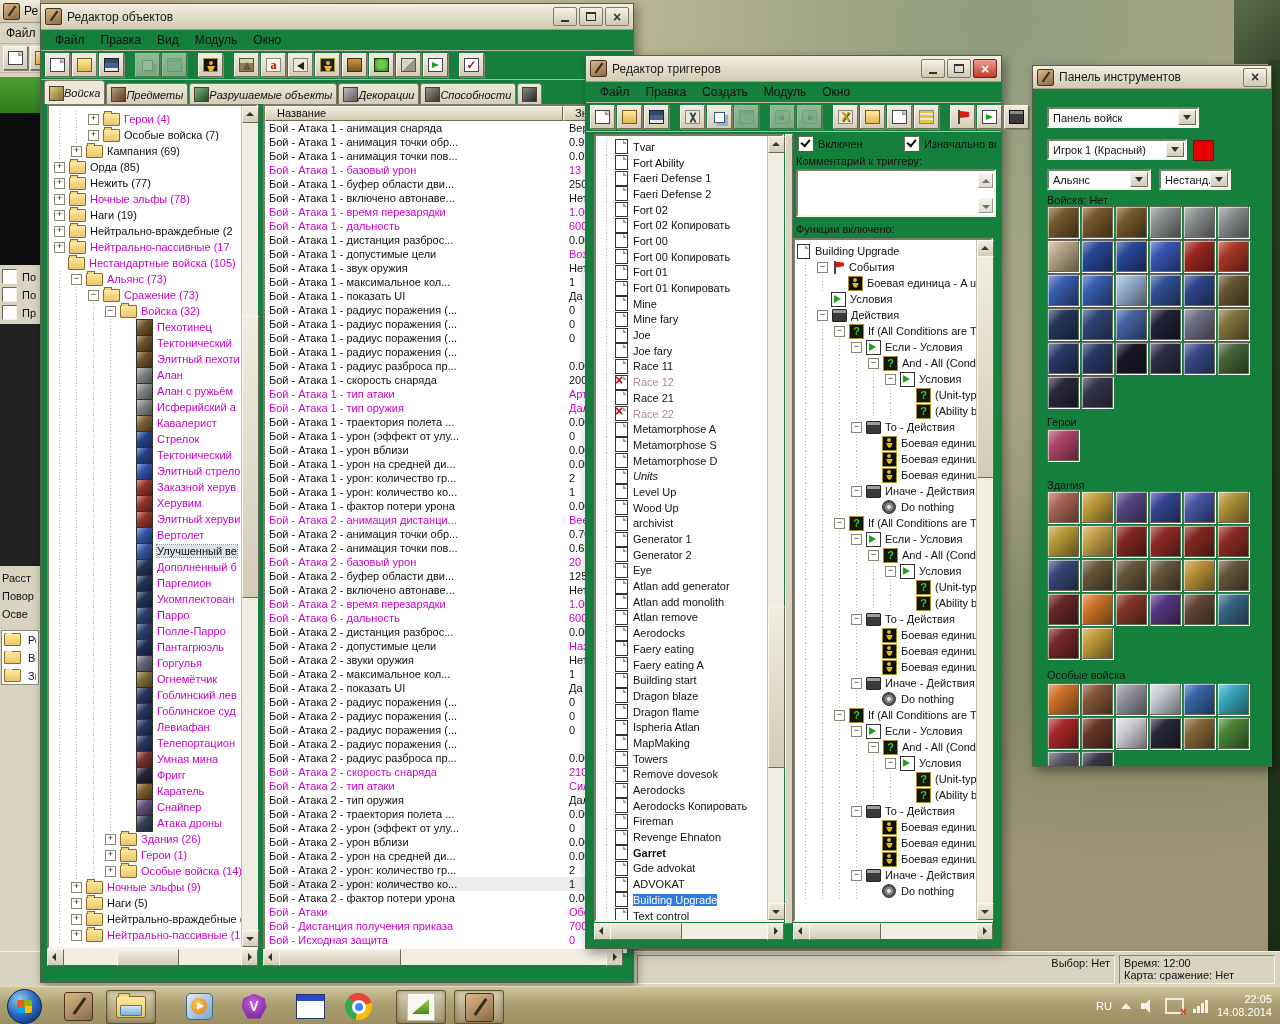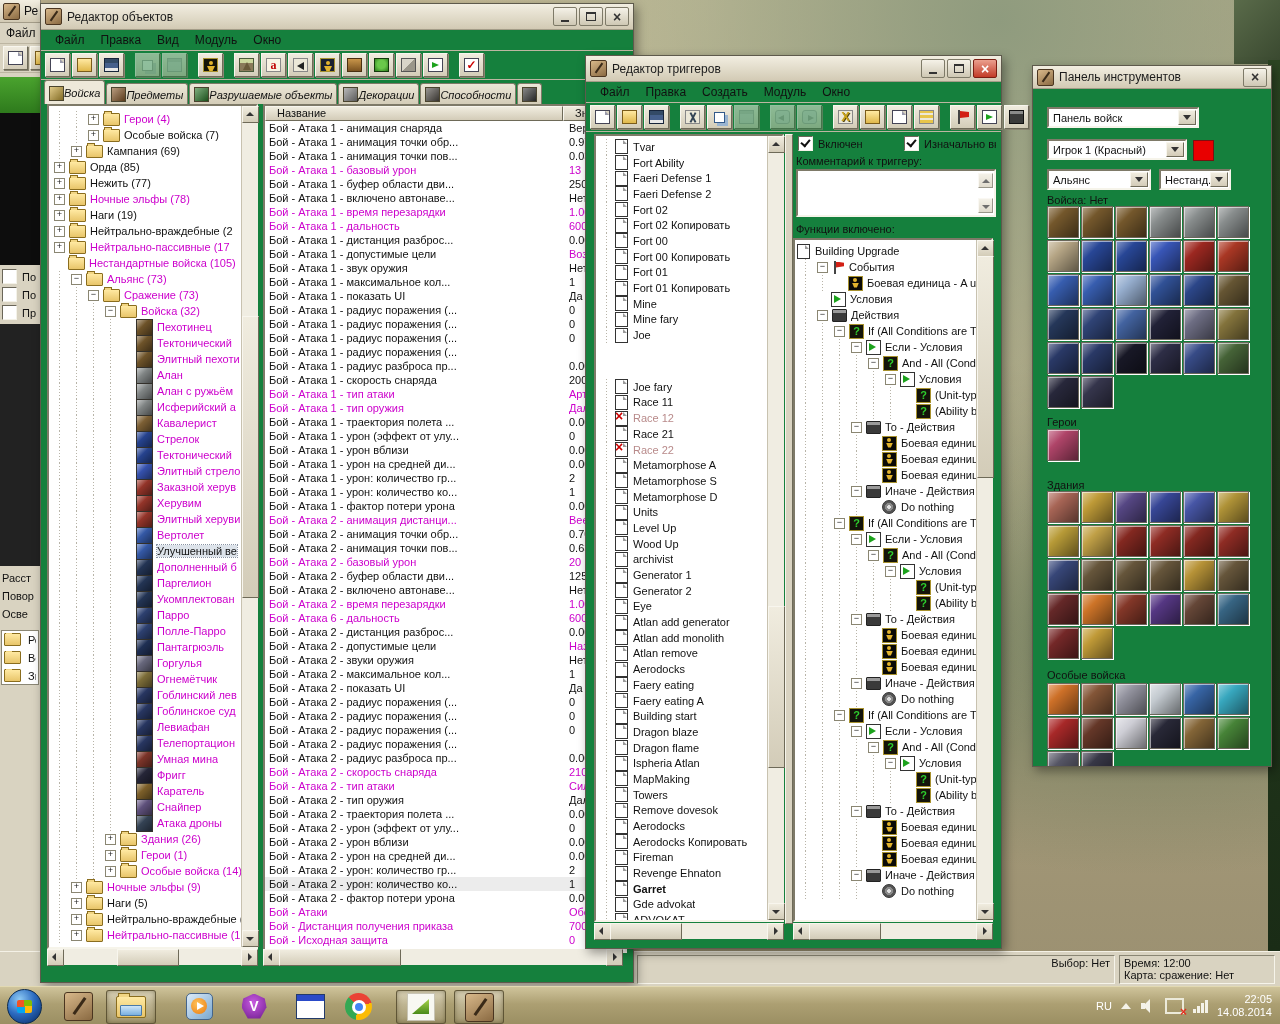--- a/index.html
+++ b/index.html
@@ -1203,21 +1203,21 @@
       <div class="trow" style="height: 15.7px;">
         <div class="ind"></div>
         <div class="ipage"></div>
         <div class="tlbl">Mine fary</div>
       </div>
       <div class="trow" style="height: 15.7px;">
         <div class="ind"></div>
         <div class="ipage"></div>
         <div class="tlbl">Joe</div>
       </div>
-      <div class="trow" style="height: 15.7px; margin-top: 36px;">
+      <div class="trow" style="height: 15.7px;">
         <div class="ind"></div>
         <div class="ipage"></div>
         <div class="tlbl">Joe fary</div>
       </div>
       <div class="trow" style="height: 15.7px;">
         <div class="ind"></div>
         <div class="ipage"></div>
         <div class="tlbl">Race 11</div>
       </div>
       <div class="trow" style="height: 15.7px;">
@@ -1243,21 +1243,21 @@
       <div class="trow" style="height: 15.7px;">
         <div class="ind"></div>
         <div class="ipage"></div>
         <div class="tlbl">Metamorphose S</div>
       </div>
       <div class="trow" style="height: 15.7px;">
         <div class="ind"></div>
         <div class="ipage"></div>
         <div class="tlbl">Metamorphose D</div>
       </div>
-      <div class="trow" style="height: 15.7px;">
+      <div class="trow" style="height: 15.7px; font-style: italic;">
         <div class="ind"></div>
         <div class="ipage"></div>
         <div class="tlbl">Units</div>
       </div>
       <div class="trow" style="height: 15.7px;">
         <div class="ind"></div>
         <div class="ipage"></div>
         <div class="tlbl">Level Up</div>
       </div>
       <div class="trow" style="height: 15.7px;">

